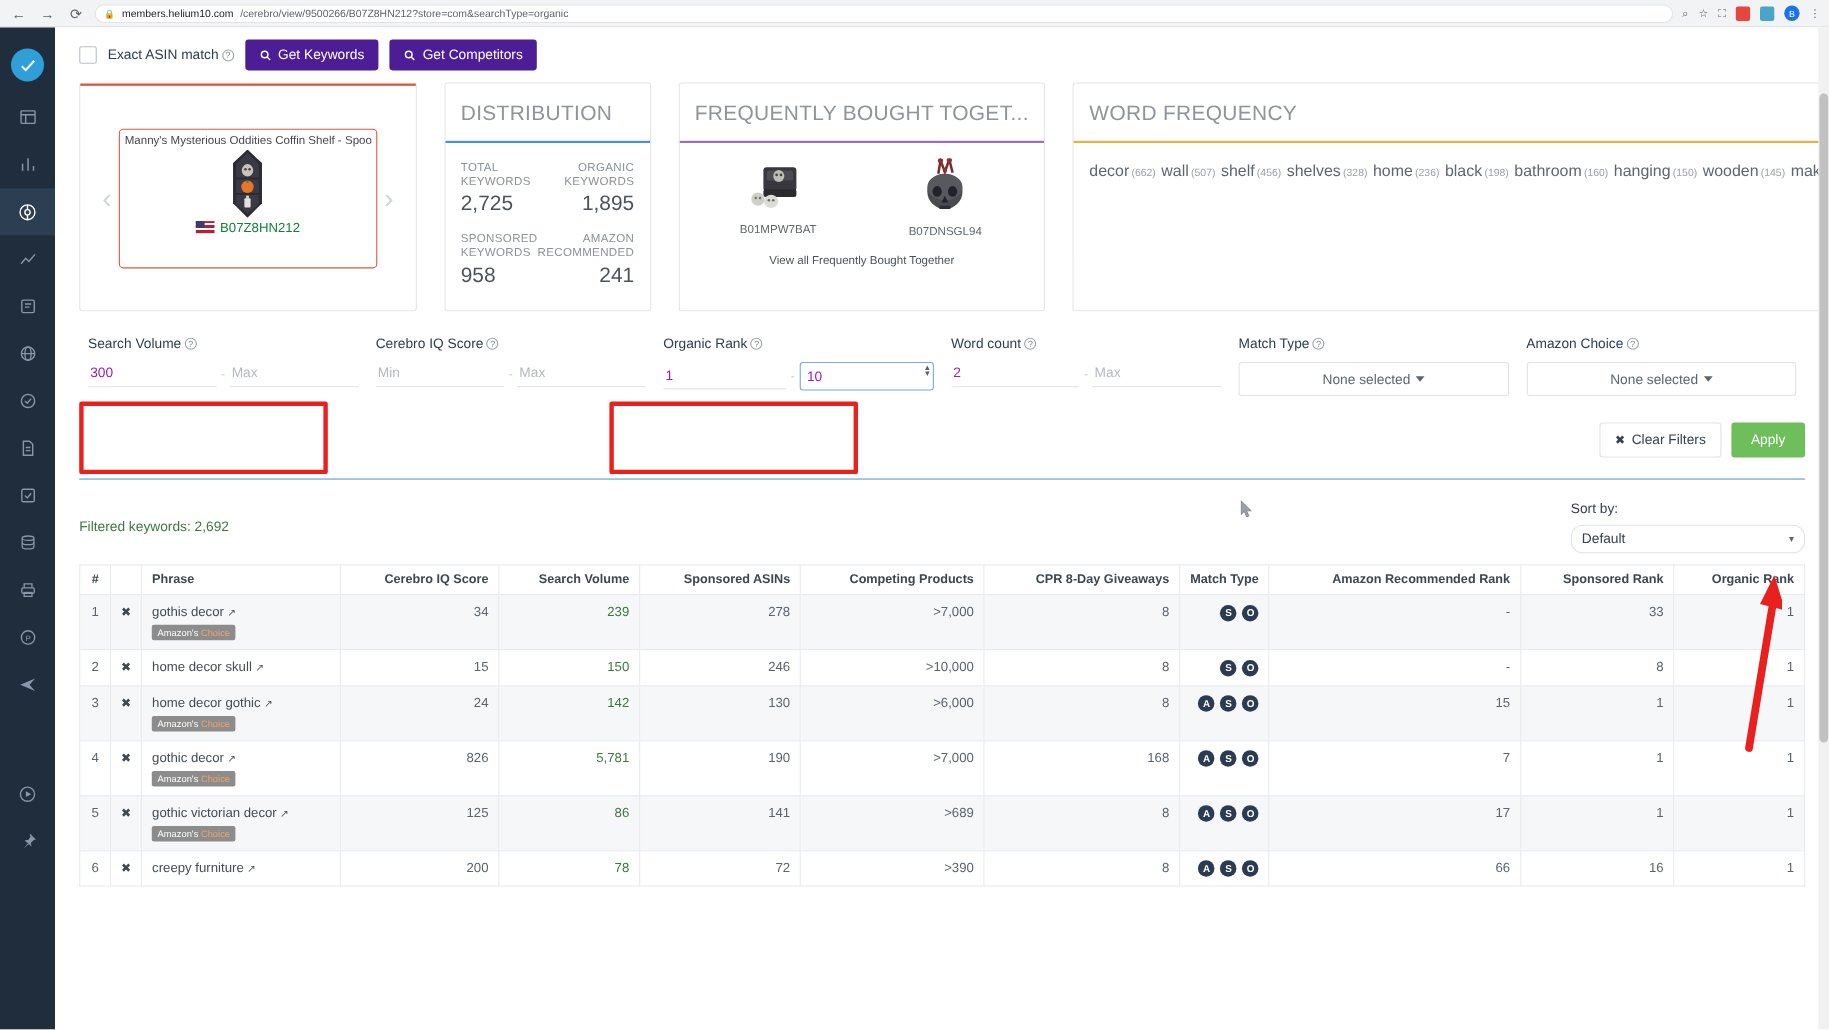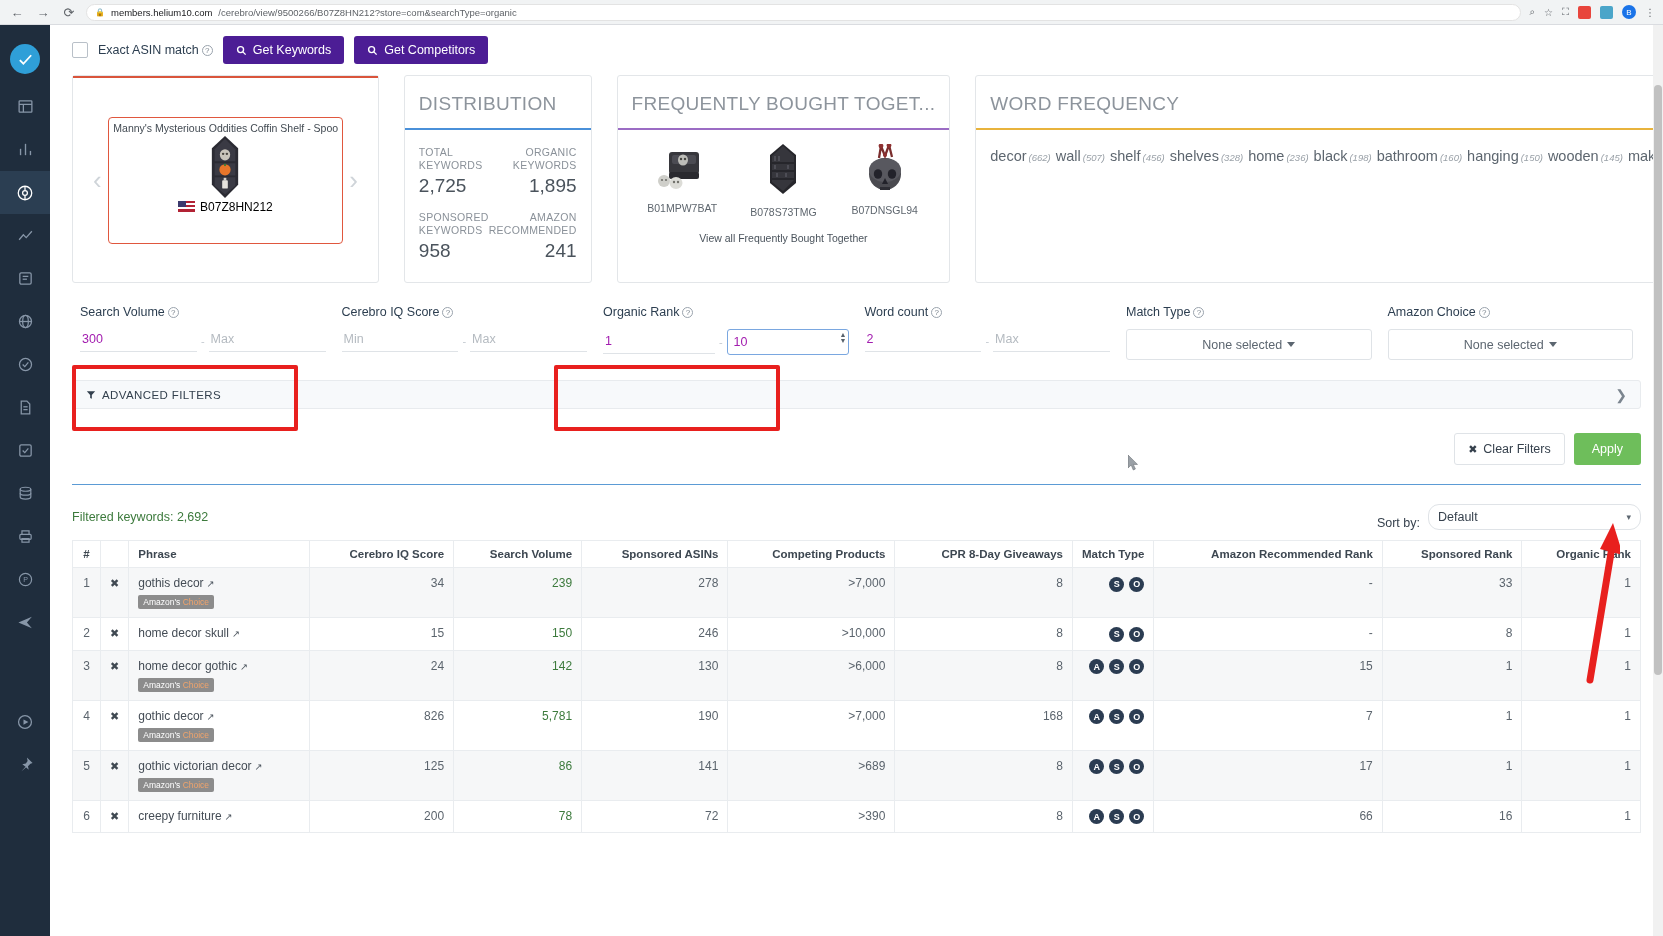--- a/index.html
+++ b/index.html
@@ -59,21 +59,21 @@
   .card-body{ flex:1; padding:12px 14px; position:relative; }
 
   
   .asin-wrap{ display:flex; align-items:center; height:100%; }
   .arrow{ color:#cfd4d9; font-size:26px; padding:0 6px; user-select:none; }
   .asin-box{ flex:1; border:1px solid #e0573e; border-radius:4px; height:127px;
     display:flex; flex-direction:column; align-items:center; padding-top:4px; }
   .asin-name{ font-size:10.5px; color:#424a52; white-space:nowrap; overflow:hidden;
     width:96%; text-align:center; }
   .coffin{ width:38px; height:62px; margin-top:2px;}
-  .asin-id{ font-size:12px; color:#000000; display:flex; align-items:center; gap:5px;
+  .asin-id{ font-size:12px; color:#15803d; display:flex; align-items:center; gap:5px;
     margin-top:2px; }
   .flag{ width:17px;height:11px; background:linear-gradient(to bottom,#b22234 0 18%,
     #fff 18% 36%,#b22234 36% 54%,#fff 54% 72%,#b22234 72% 100%); position:relative; }
   .flag:before{ content:''; position:absolute; left:0;top:0;width:8px;height:6px;
     background:#3c3b6e; }
 
   
   .dist-grid{ display:grid; grid-template-columns:1fr 1fr; row-gap:14px; padding-top:4px;}
   .dist-lbl{ font-size:10.5px; color:#8a9199; line-height:13px; letter-spacing:.3px;}
   .dist-val{ font-size:19px; color:#4a535c; font-weight:300; margin-top:3px; }
@@ -81,21 +81,21 @@
 
   
   .fbt-row{ display:flex; justify-content:space-around; padding-top:2px;}
   .fbt-item{ text-align:center; width:100px; }
   .fbt-cap{ font-size:10.5px; color:#5e666e; margin-top:8px; }
   .fbt-link{ text-align:center; font-size:10.5px; color:#4a535c; margin-top:14px; }
 
   
   .wf{ line-height:23.5px; padding-top:2px; }
   .wf span.w{ font-size:14.5px; color:#5d666f; margin-right:2px; }
-  .wf span.c{ font-size:9.5px; color:#9aa1a8; margin-right:5px;font-style:italic; }
+  .wf span.c{ font-size:9.5px; color:#9aa1a8; margin-right:5px; }
 
   
   .filters{ display:flex; padding:22px 22px 0 22px; gap:0; }
   .fcell{ flex:1; padding:0 8px; position:relative; }
   .flabel{ font-size:12.5px; color:#2c3e50; margin-bottom:10px; }
   .frow{ display:flex; align-items:center; gap:4px; }
   .finput{ flex:1; border:none; border-bottom:1px solid #dfe3e7; font-size:12.5px;
     color:#a21caf; padding:3px 2px 5px 2px; outline:none; background:transparent;
     font-family:"Liberation Sans",sans-serif; width:100%; }
   .finput::placeholder{ color:#b4bac0; }
@@ -130,21 +130,21 @@
   .btn-apply{ background:#6ebe5b; border:none; border-radius:3px; color:#fff;
     font-size:12.5px; padding:9px 18px; font-family:"Liberation Sans",sans-serif;
     cursor:pointer; }
 
   .divider{ margin:19px 22px 0 22px; border-top:1px solid #5b9bd5; }
 
   
   .res-head{ display:flex; align-items:center; justify-content:space-between;
     padding:19px 22px 0 22px; }
   .res-count{ font-size:12.5px; color:#3c7a3c; }
-  .sortwrap{ display:flex; align-items:flex-end; gap:8px; font-size:12.5px; color:#36414d; }
+  .sortwrap{ display:flex; align-items:flex-start; gap:8px; font-size:12.5px; color:#36414d;flex-direction:column; }
   .sortsel{ border:1px solid #dfe3e7; border-radius:11px; width:213px; height:26px;
     display:flex; align-items:center; justify-content:space-between; padding:0 9px;
     font-size:12.5px; color:#36414d; background:#fff; }
 
   table{ border-collapse:collapse; width:calc(100% - 44px); margin:10px 22px 0 22px;
     font-size:12px; }
   th{ font-weight:bold; color:#3d4751; font-size:11.5px; padding:7px 9px;
     border:1px solid #e9ecef; background:#fff; text-align:right; white-space:nowrap; }
   th.l{ text-align:left; }
   th.c{ text-align:center; }
@@ -400,36 +400,20 @@
                 <ellipse cx="9" cy="37" rx="6" ry="6" fill="#cfcfca"></ellipse>
                 <ellipse cx="21" cy="39" rx="6.5" ry="6" fill="#dcdcd7"></ellipse>
                 <circle cx="7" cy="36" r="1.1" fill="#70706b"></circle>
                   <circle cx="11" cy="36" r="1.1" fill="#70706b"></circle>
                 <circle cx="19" cy="38" r="1.2" fill="#70706b"></circle>
                   <circle cx="23" cy="38" r="1.2" fill="#70706b"></circle>
               </svg>
               <div class="fbt-cap">B01MPW7BAT</div>
             </div>
             <div class="fbt-item">
-              <svg width="40" height="50" viewBox="0 0 40 50">
-                <polygon points="20,0 33,11 33,39 20,50 7,39 7,11" fill="#26262b"></polygon>
-                <polygon points="20,2 31,12 31,18 9,18 9,12" fill="#36363c"></polygon>
-                <polygon points="9,20 31,20 31,26 9,26" fill="#36363c"></polygon>
-                <polygon points="9,28 31,28 31,34 9,34" fill="#36363c"></polygon>
-                <polygon points="9,36 31,36 20,47 9,38" fill="#36363c"></polygon>
-                <rect x="11" y="12" width="2" height="5" fill="#4d4d55"></rect>
-                  <rect x="15" y="12" width="2" height="5" fill="#4d4d55"></rect>
-                <rect x="11" y="21" width="2" height="4" fill="#4d4d55"></rect>
-                  <rect x="24" y="21" width="2" height="4" fill="#4d4d55"></rect>
-                <rect x="13" y="29" width="2" height="4" fill="#4d4d55"></rect>
-                  <rect x="22" y="29" width="2" height="4" fill="#4d4d55"></rect>
-              </svg>
-              <div class="fbt-cap">B078S73TMG</div>
-            </div>
-            <div class="fbt-item">
               <svg width="52" height="48" viewBox="0 0 52 48">
                 <ellipse cx="26" cy="30" rx="16" ry="16" fill="#4a4a50"></ellipse>
                 <ellipse cx="26" cy="26" rx="16" ry="12" fill="#58585f"></ellipse>
                 <ellipse cx="19" cy="30" rx="4.2" ry="4.8" fill="#22222a"></ellipse>
                 <ellipse cx="33" cy="30" rx="4.2" ry="4.8" fill="#22222a"></ellipse>
                 <polygon points="26,34 23,40 29,40" fill="#22222a"></polygon>
                 <rect x="21" y="43" width="10" height="3" fill="#2d2d34"></rect>
                 <path d="M20 14 L22 2 L26 12 L30 1 L33 13" stroke="#7a2d2d" stroke-width="2.3" fill="none"></path>
                 <circle cx="22" cy="2" r="2.4" fill="#8e3131"></circle>
                   <circle cx="30" cy="1.5" r="2.4" fill="#8e3131"></circle>
@@ -501,29 +485,20 @@
         <div class="fselect">
           <span>None selected</span>
           <span class="caret"></span>
         </div>
       </div>
     </div>
 
     <div class="redbox" style="left:22px; top:340px; width:226px; height:66px;"></div>
     <div class="redbox" style="left:504px; top:340px; width:226px; height:66px;"></div>
 
-    <div class="adv">
-      <div class="adv-l">
-        <svg width="10" height="10" viewBox="0 0 24 24" fill="#33404e">
-            <polygon points="2,3 22,3 14,12 14,21 10,19 10,12"></polygon>
-          </svg>
-        <span>ADVANCED FILTERS</span>
-      </div>
-      <div class="adv-r">❯</div>
-    </div>
 
     <svg class="cursor" viewBox="0 0 12 16">
       <path d="M0 0 L0 13 L3.2 10 L5.3 15 L7.4 14 L5.3 9.4 L9.5 9.4 Z" fill="#9aa0a6" stroke="#6b7075" stroke-width=".6"></path>
     </svg>
 
     <div class="actions">
       <button class="btn-clear">
         <span style="font-size:11px">✖</span>
         <span>Clear Filters</span>
       </button>

